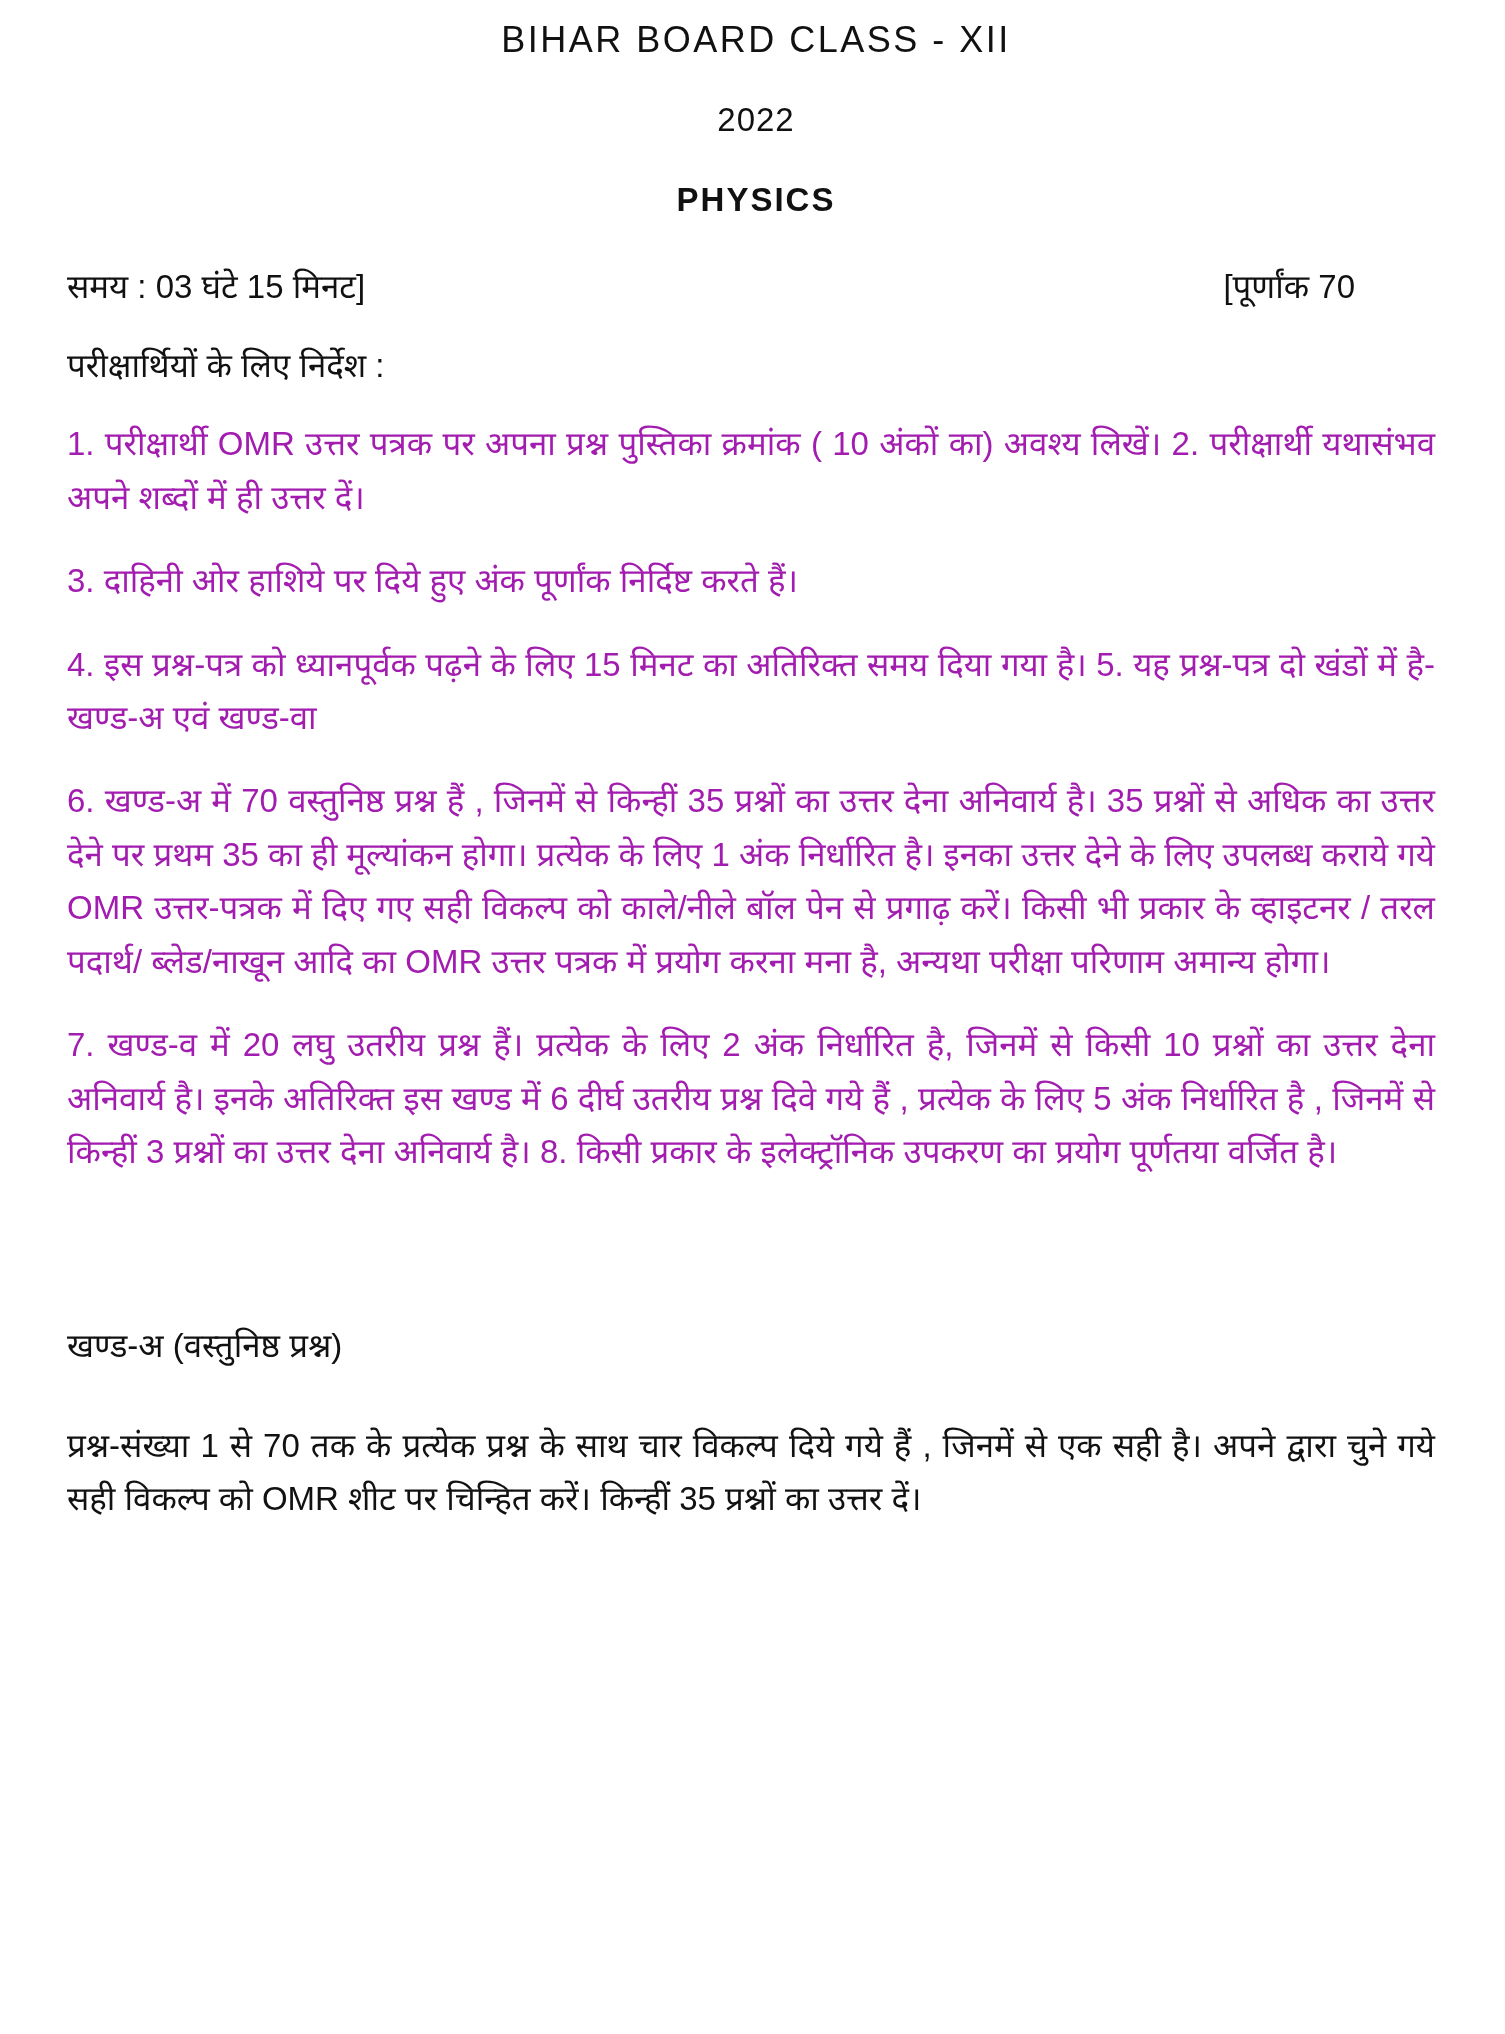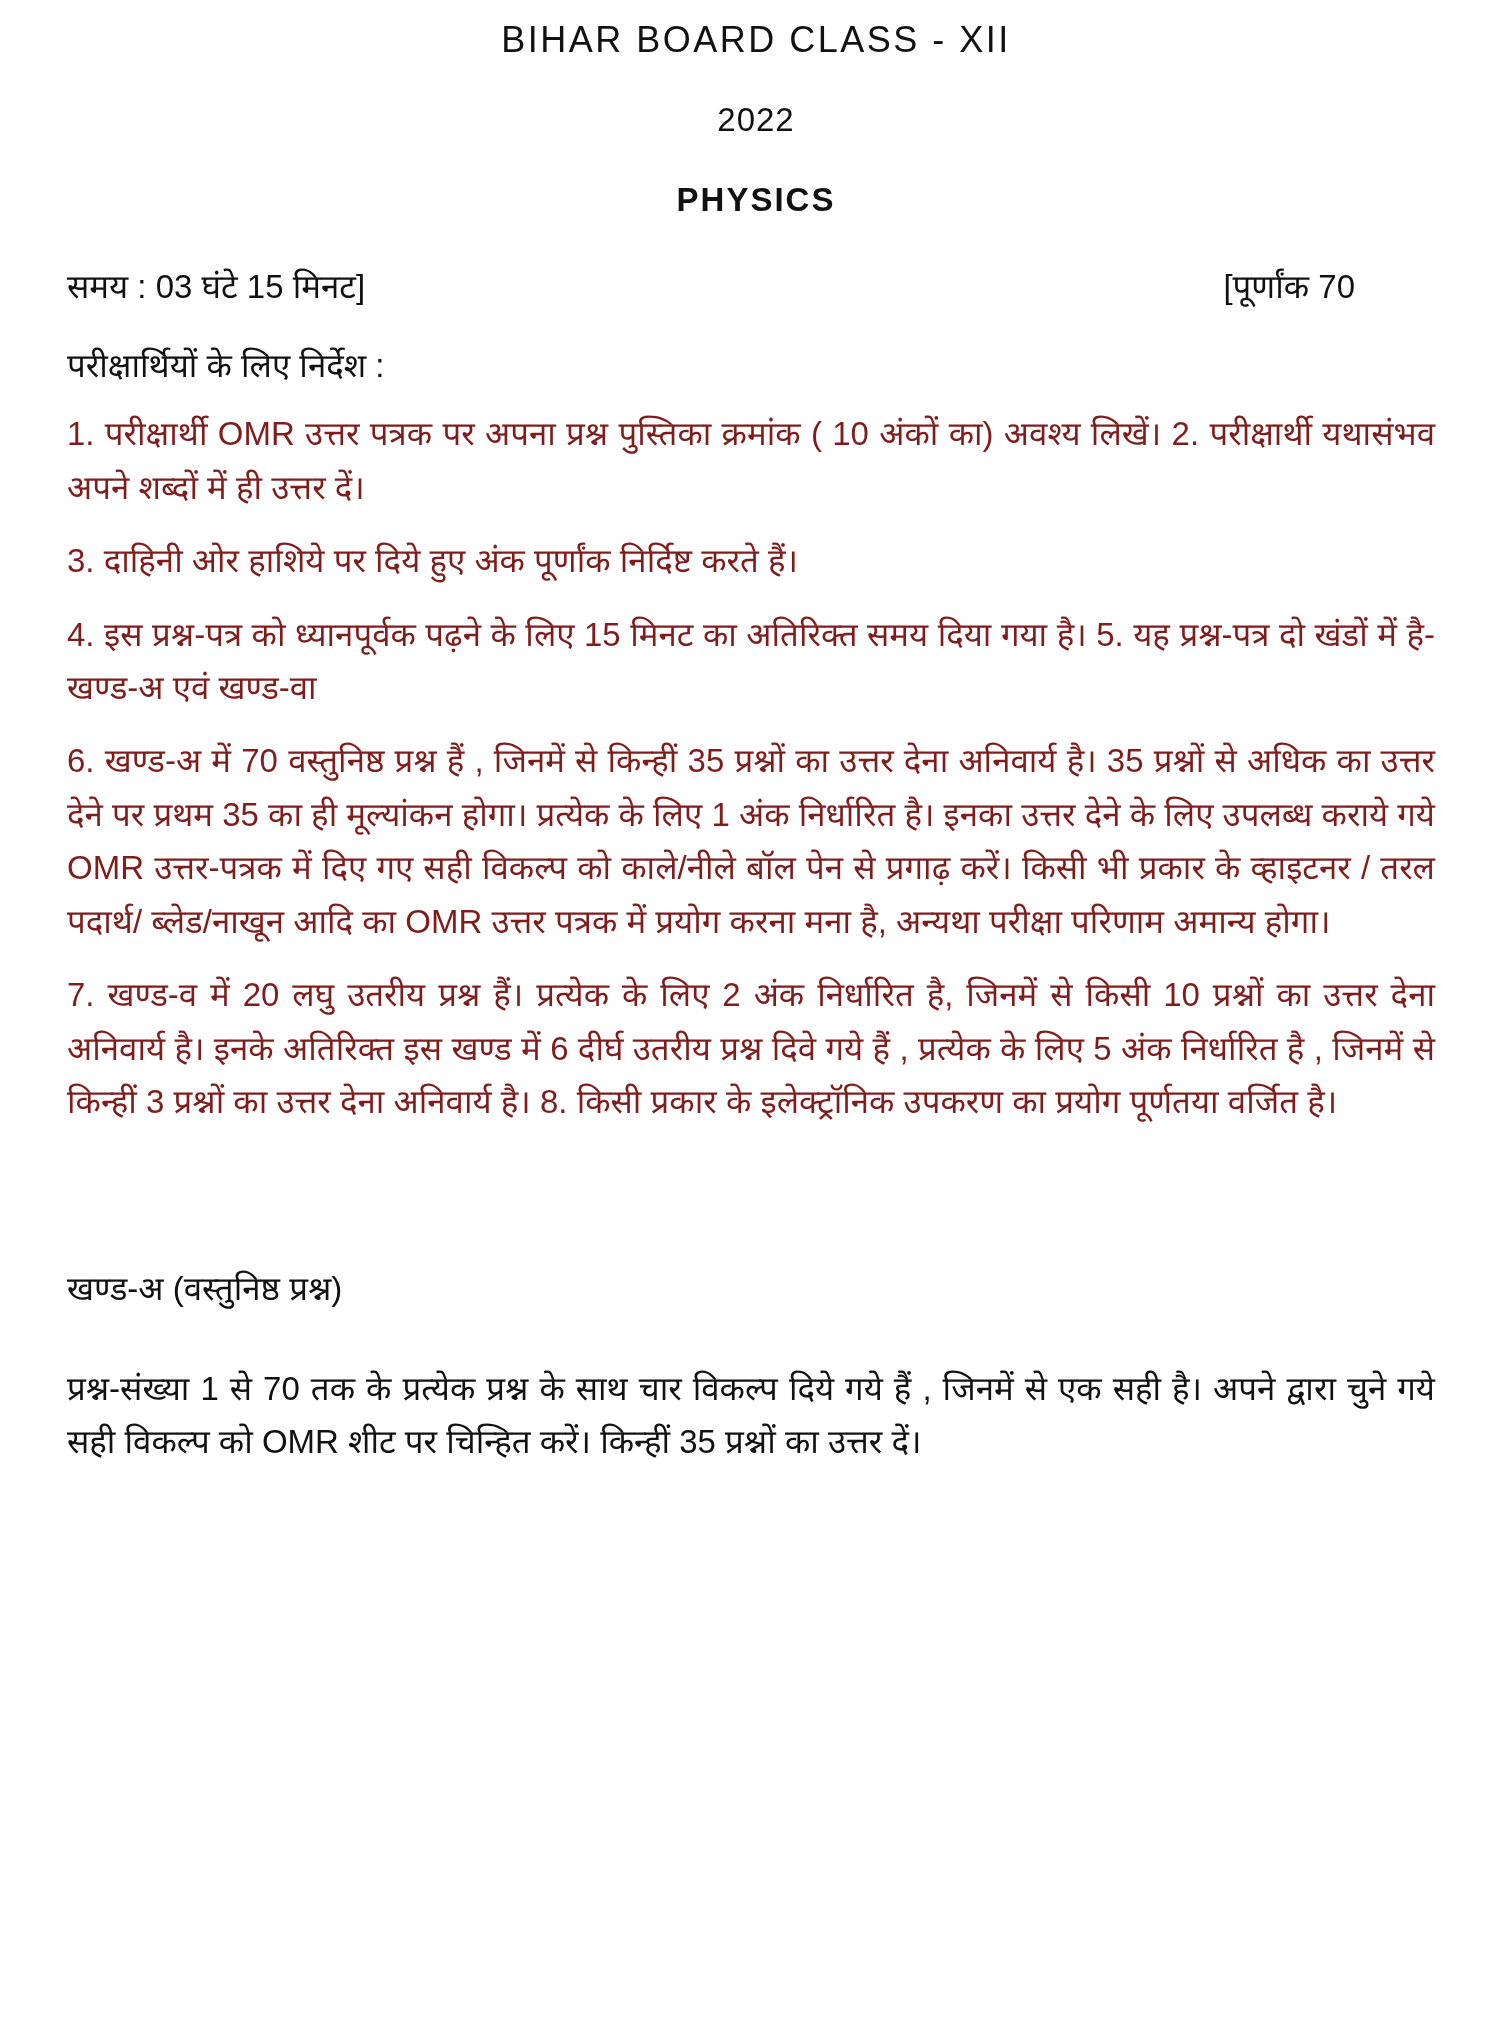--- a/index.html
+++ b/index.html
@@ -68,38 +68,38 @@
 
   
   .instructions-heading {
     font-size: 33px;
     margin-top: 34px;
     color: #111;
   }
   .instruction {
     font-size: 33px;
     line-height: 1.62;
-    margin-top: 20px;
-    color: #7f1d1d;
+    margin-top: 30px;
+    color: #a21caf;
     text-align: justify;
     text-justify: inter-word;
     padding-right: 10px;
   }
   .instruction.no-justify {
     text-align: left;
   }
 
   
   .section-gap {
     height: 120px;
   }
   .section-heading {
     font-size: 33px;
     color: #111;
-    margin-top: 16px;
+    margin-top: 23px;
   }
   .section-note {
     font-size: 33px;
     line-height: 1.62;
     margin-top: 52px;
     color: #111;
     text-align: justify;
     text-justify: inter-word;
     padding-right: 10px;
   }

